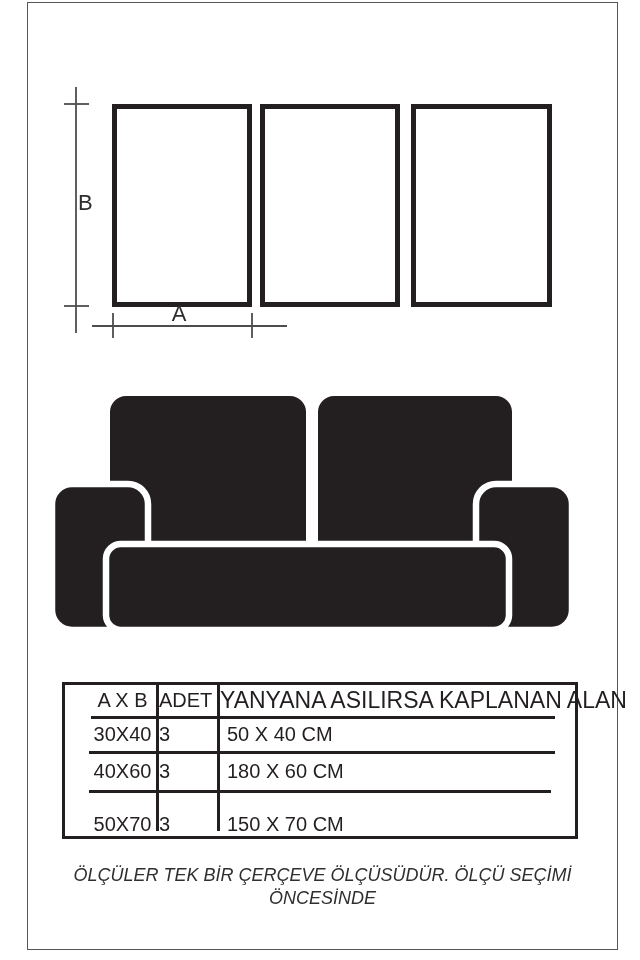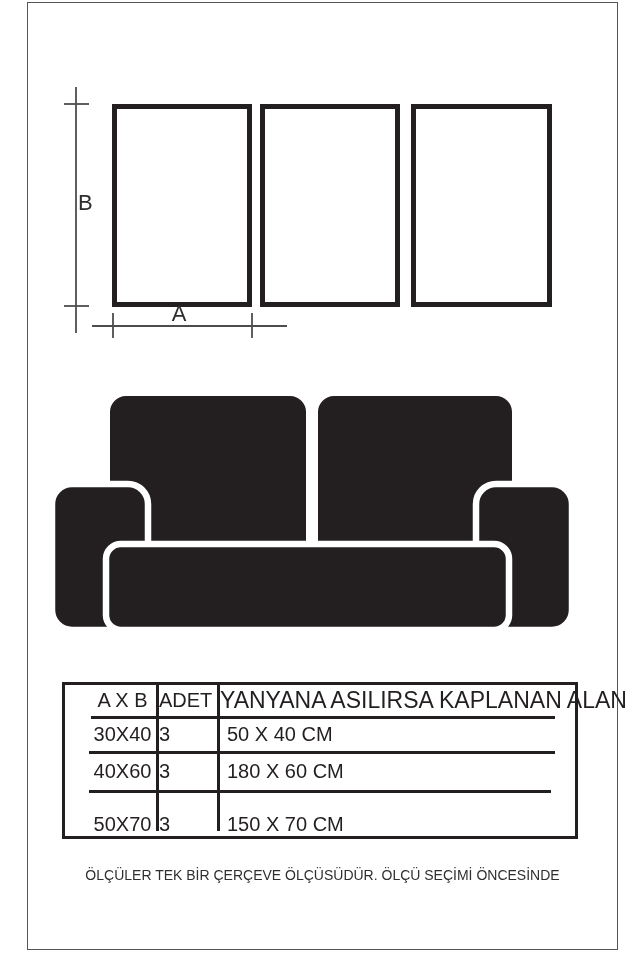--- a/index.html
+++ b/index.html
@@ -41,21 +41,21 @@
   .col-qty{left:94px;width:42px;text-align:left;}
   .col-area-head{left:155px;width:355px;text-align:center;font-size:23px;}
   .col-area{left:162px;width:348px;text-align:left;}
   .row-head{top:0px;}
   .row-1{top:34px;}
   .row-2{top:71px;}
   .row-3{top:116px;margin-top:8px;}
   
   .footer-note{
     position:absolute;left:27px;top:864px;width:591px;text-align:center;
-    font-size:14px;line-height:23px;color:#2f2f31;
+    font-size:18px;line-height:23px;color:#2f2f31;font-style:italic;
   }
 </style>
 </head>
 <body>
 
 <div class="canvas">
 
   <div class="page-border"></div>
 
   <div class="frame frame-1"></div>

